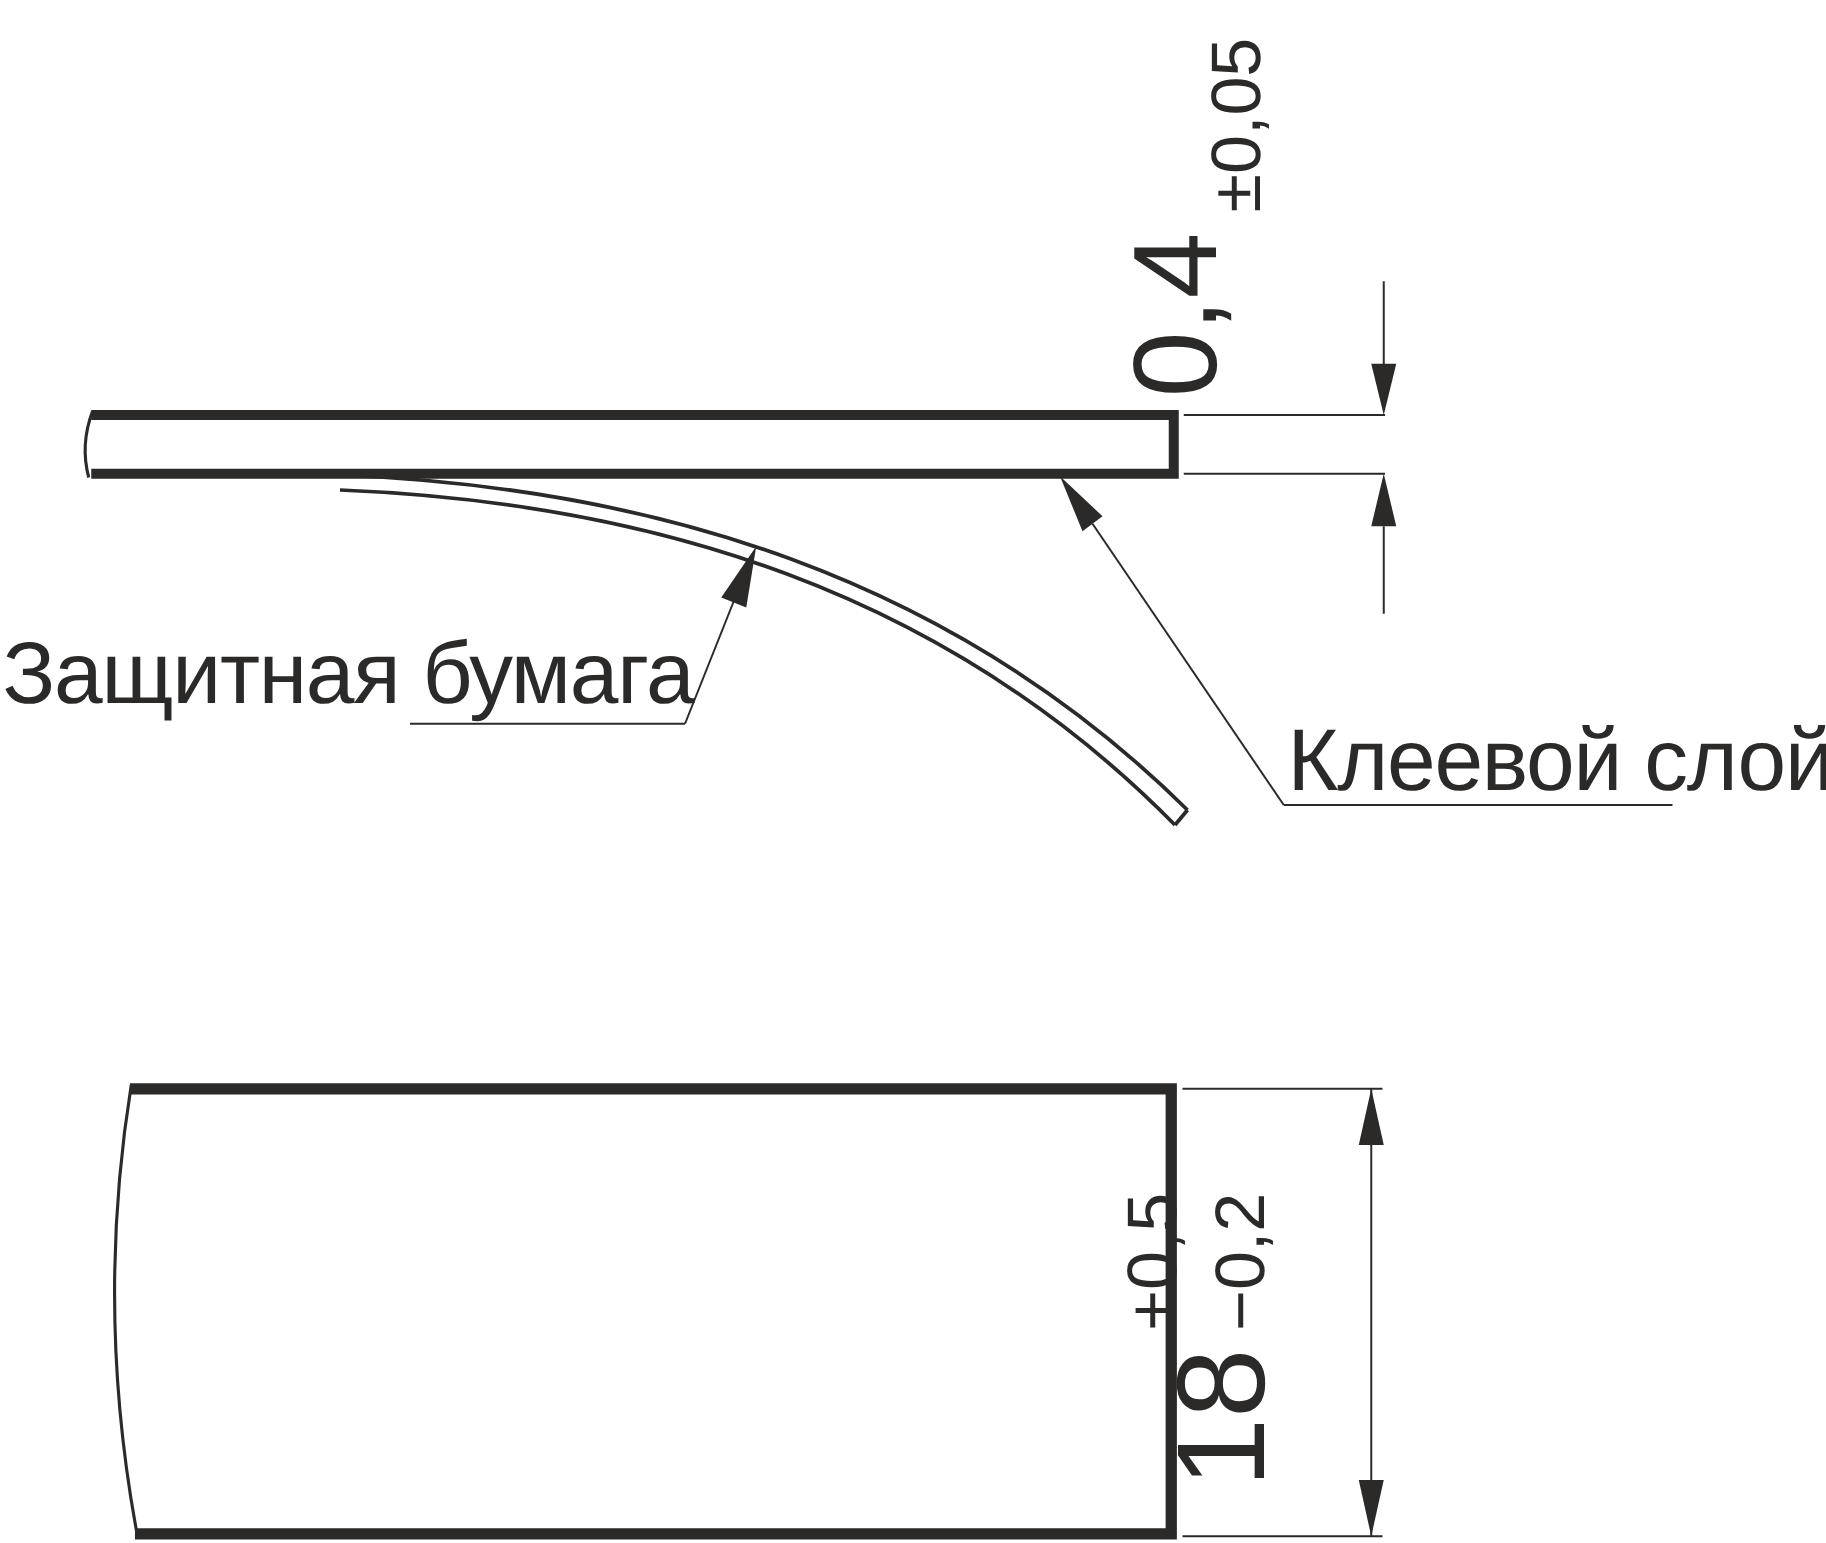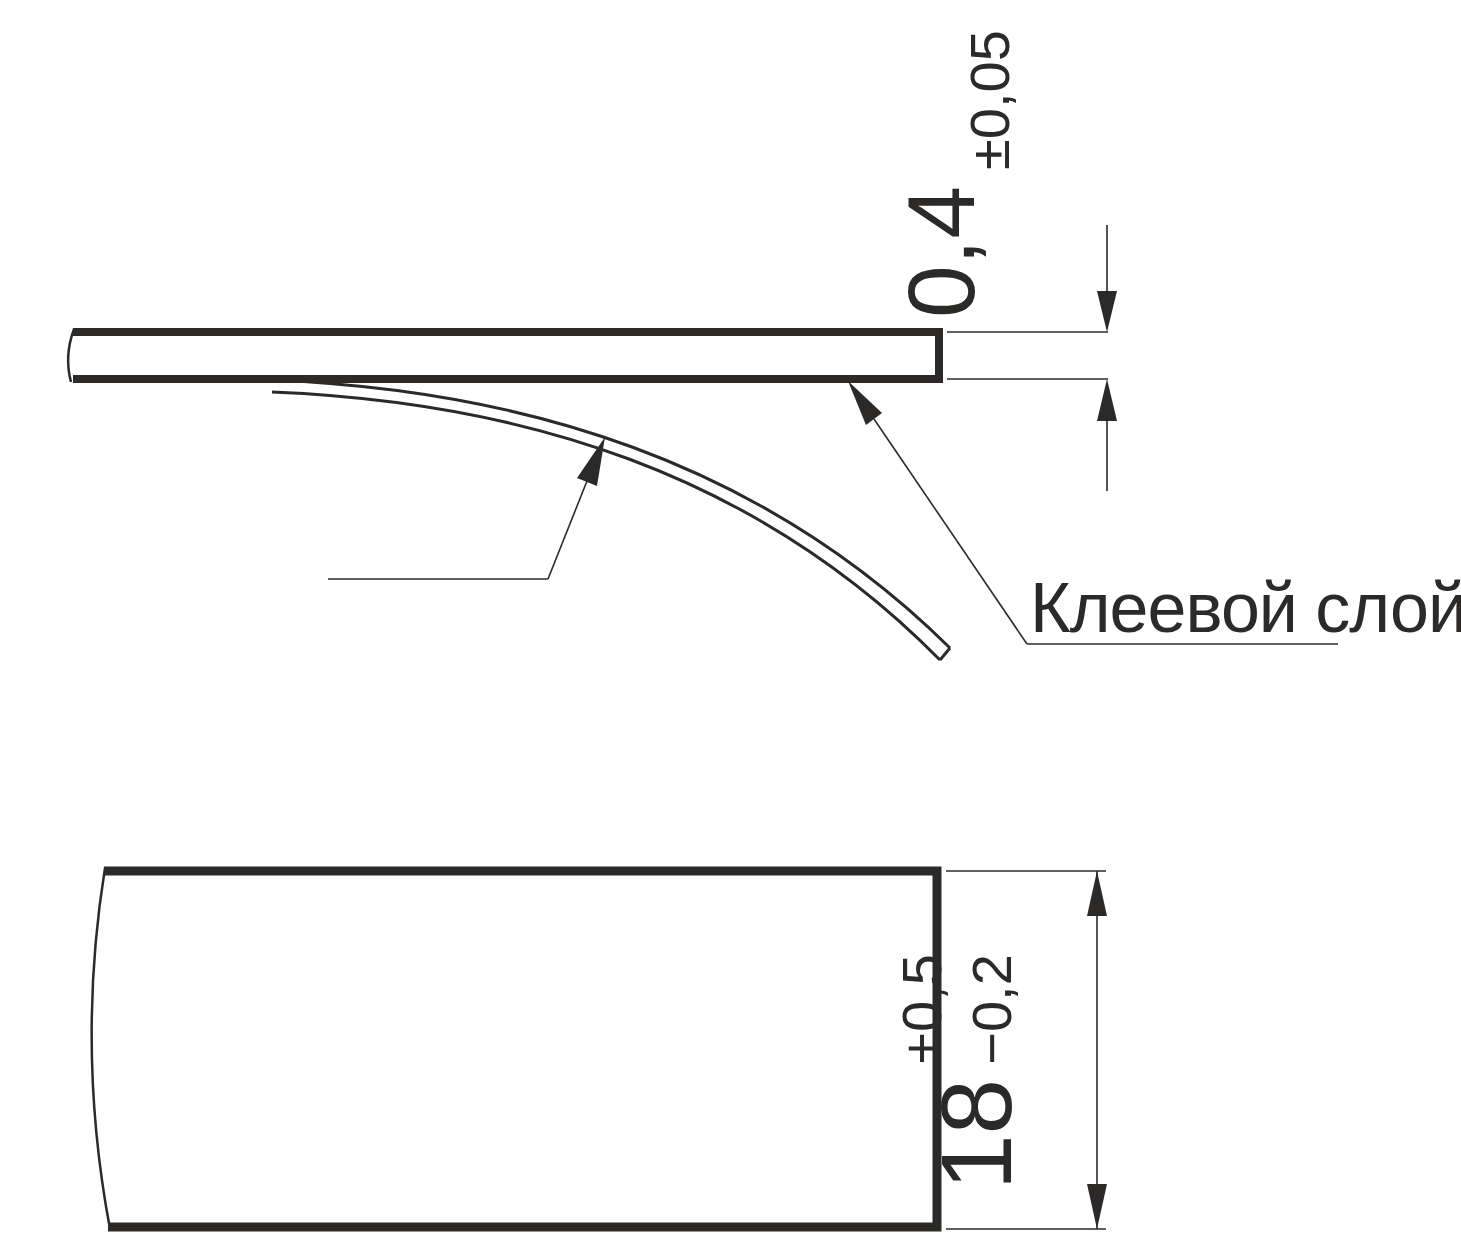--- a/index.html
+++ b/index.html
@@ -118,20 +118,21 @@
 
     <g stroke="#2b2a29" stroke-width="1.6" fill="none">
       <path d="M 946,871 H 1106"></path>
       <path d="M 946,1229 H 1106"></path>
       <path d="M 1097,871 V 1229"></path>
       <polygon points="1097,871 1087,916 1107,916" fill="#2b2a29" stroke="none"></polygon>
       <polygon points="1097,1229 1087,1184 1107,1184" fill="#2b2a29" stroke="none"></polygon>
     </g>
   </svg>
 
+  <div class="label" style="left: 2px; top: 503px; color: rgb(43, 42, 41);">Защитная бумага</div>
 
   <div class="label" style="left: 1030px; top: 573px; color: rgb(43, 42, 41);">Клеевой слой</div>
 
   <div class="dim dim-thickness" style="color: rgb(43, 42, 41);">
     <span class="dim-value">0,4</span><span class="dim-tol">±0,05</span>
   </div>
 
   <div class="dim dim-width" style="color: rgb(43, 42, 41);">
     <span class="dim-value">18</span><span class="tol-stack"><div>+0,5</div><div>−0,2</div></span>
   </div>

